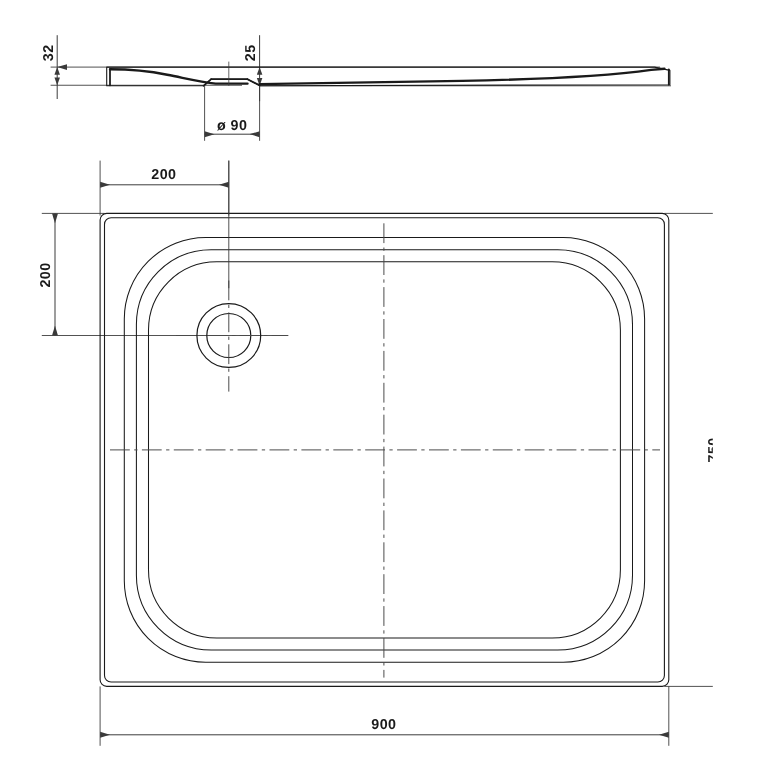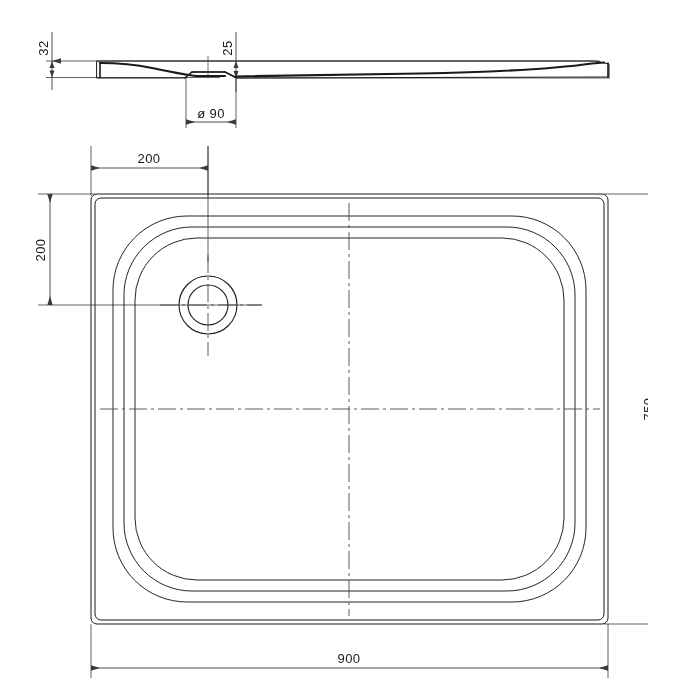--- a/index.html
+++ b/index.html
@@ -10,20 +10,21 @@
   }
   body {
     font-family: "Liberation Sans", sans-serif;
   }
   #drawing-root {
     position: relative;
     width: 648px;
     height: 700px;
     background: #ffffff;
     overflow: hidden;
+    font-weight: bold;
   }
   #drawing-svg {
     display: block;
     width: 700px;
     height: 700px;
   }
   .dim-text {
     font-family: "Liberation Sans", sans-serif;
     font-size: 13px;
     fill: #1a1a1a;

